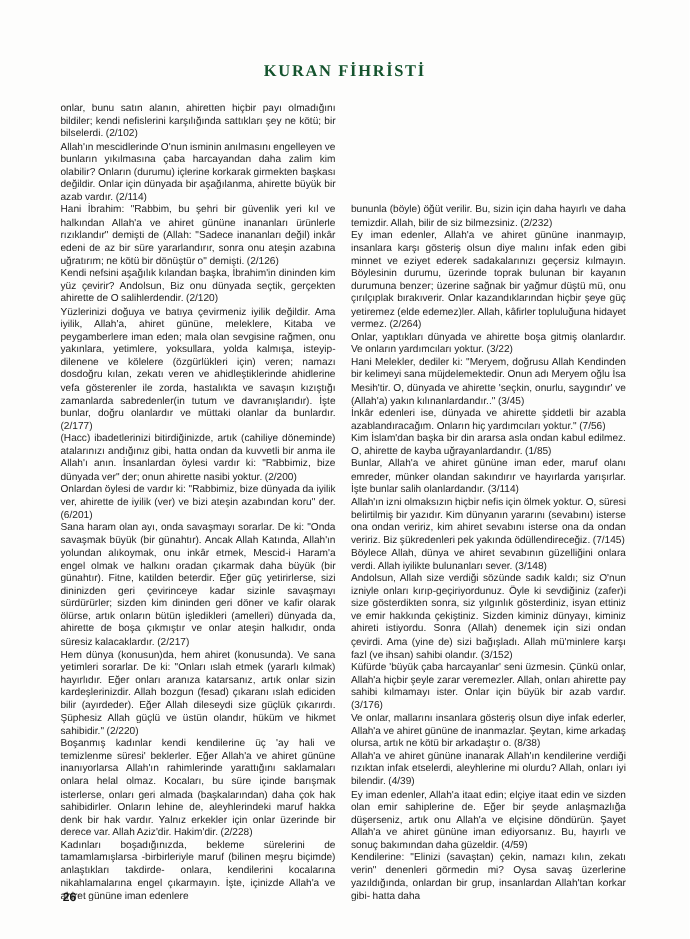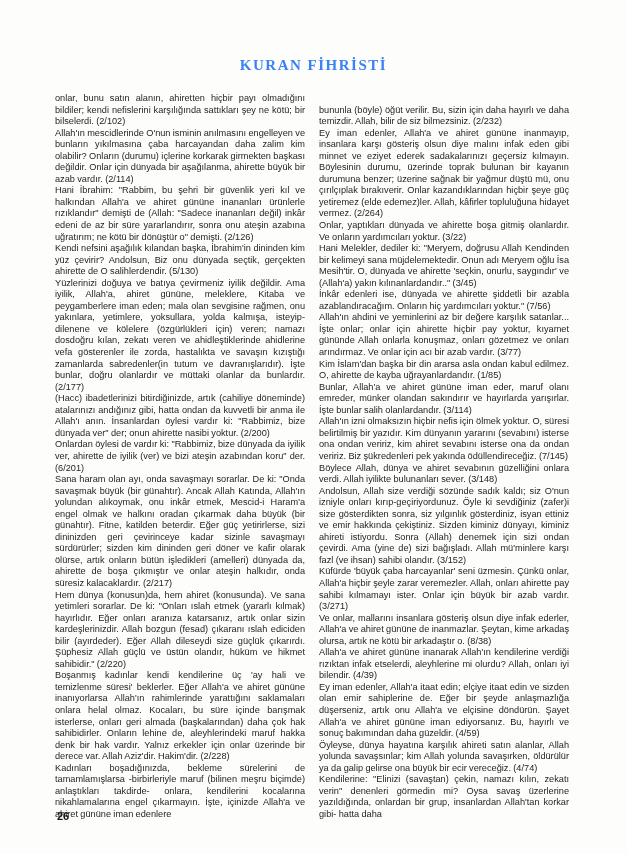--- a/index.html
+++ b/index.html
@@ -19,21 +19,21 @@
   .title {
     position: absolute;
     top: 57px;
     left: 0;
     width: 100%;
     text-align: center;
     font-family: "Liberation Serif", serif;
     font-weight: bold;
     font-size: 15px;
     letter-spacing: 1.5px;
-    color: #3b82f6;
+    color: #14532d;
   }
   .content {
     position: absolute;
     left: 55px;
     top: 93px;
     width: 514px;
     display: flex;
     gap: 14px;
     align-items: flex-end;
   }
@@ -64,44 +64,42 @@
 <body>
 
 <div class="page">
   <div class="title">KURAN FİHRİSTİ</div>
 
   <div class="content">
     <div class="column">
         <p class="para">onlar, bunu satın alanın, ahiretten hiçbir payı olmadığını bildiler; kendi nefislerini karşılığında sattıkları şey ne kötü; bir bilselerdi. (2/102)</p>
         <p class="para">Allah'ın mescidlerinde O'nun isminin anılmasını engelleyen ve bunların yıkılmasına çaba harcayandan daha zalim kim olabilir? Onların (durumu) içlerine korkarak girmekten başkası değildir. Onlar için dünyada bir aşağılanma, ahirette büyük bir azab vardır. (2/114)</p>
         <p class="para">Hani İbrahim: "Rabbim, bu şehri bir güvenlik yeri kıl ve halkından Allah'a ve ahiret gününe inananları ürünlerle rızıklandır" demişti de (Allah: "Sadece inananları değil) inkâr edeni de az bir süre yararlandırır, sonra onu ateşin azabına uğratırım; ne kötü bir dönüştür o" demişti. (2/126)</p>
-        <p class="para">Kendi nefsini aşağılık kılandan başka, İbrahim'in dininden kim yüz çevirir? Andolsun, Biz onu dünyada seçtik, gerçekten ahirette de O salihlerdendir. (5/130)</p>
+        <p class="para">Kendi nefsini aşağılık kılandan başka, İbrahim'in dininden kim yüz çevirir? Andolsun, Biz onu dünyada seçtik, gerçekten ahirette de O salihlerdendir. (2/120)</p>
         <p class="para">Yüzlerinizi doğuya ve batıya çevirmeniz iyilik değildir. Ama iyilik, Allah'a, ahiret gününe, meleklere, Kitaba ve peygamberlere iman eden; mala olan sevgisine rağmen, onu yakınlara, yetimlere, yoksullara, yolda kalmışa, isteyip-dilenene ve kölelere (özgürlükleri için) veren; namazı dosdoğru kılan, zekatı veren ve ahidleştiklerinde ahidlerine vefa gösterenler ile zorda, hastalıkta ve savaşın kızıştığı zamanlarda sabredenler(in tutum ve davranışlarıdır). İşte bunlar, doğru olanlardır ve müttaki olanlar da bunlardır. (2/177)</p>
         <p class="para">(Hacc) ibadetlerinizi bitirdiğinizde, artık (cahiliye döneminde) atalarınızı andığınız gibi, hatta ondan da kuvvetli bir anma ile Allah'ı anın. İnsanlardan öylesi vardır ki: "Rabbimiz, bize dünyada ver" der; onun ahirette nasibi yoktur. (2/200)</p>
         <p class="para">Onlardan öylesi de vardır ki: "Rabbimiz, bize dünyada da iyilik ver, ahirette de iyilik (ver) ve bizi ateşin azabından koru" der. (6/201)</p>
         <p class="para">Sana haram olan ayı, onda savaşmayı sorarlar. De ki: "Onda savaşmak büyük (bir günahtır). Ancak Allah Katında, Allah'ın yolundan alıkoymak, onu inkâr etmek, Mescid-i Haram'a engel olmak ve halkını oradan çıkarmak daha büyük (bir günahtır). Fitne, katilden beterdir. Eğer güç yetirirlerse, sizi dininizden geri çevirinceye kadar sizinle savaşmayı sürdürürler; sizden kim dininden geri döner ve kafir olarak ölürse, artık onların bütün işledikleri (amelleri) dünyada da, ahirette de boşa çıkmıştır ve onlar ateşin halkıdır, onda süresiz kalacaklardır. (2/217)</p>
         <p class="para">Hem dünya (konusun)da, hem ahiret (konusunda). Ve sana yetimleri sorarlar. De ki: "Onları ıslah etmek (yararlı kılmak) hayırlıdır. Eğer onları aranıza katarsanız, artık onlar sizin kardeşlerinizdir. Allah bozgun (fesad) çıkaranı ıslah ediciden bilir (ayırdeder). Eğer Allah dileseydi size güçlük çıkarırdı. Şüphesiz Allah güçlü ve üstün olandır, hüküm ve hikmet sahibidir." (2/220)</p>
         <p class="para">Boşanmış kadınlar kendi kendilerine üç 'ay hali ve temizlenme süresi' beklerler. Eğer Allah'a ve ahiret gününe inanıyorlarsa Allah'ın rahimlerinde yarattığını saklamaları onlara helal olmaz. Kocaları, bu süre içinde barışmak isterlerse, onları geri almada (başkalarından) daha çok hak sahibidirler. Onların lehine de, aleyhlerindeki maruf hakka denk bir hak vardır. Yalnız erkekler için onlar üzerinde bir derece var. Allah Aziz'dir. Hakim'dir. (2/228)</p>
         <p class="para">Kadınları boşadığınızda, bekleme sürelerini de tamamlamışlarsa -birbirleriyle maruf (bilinen meşru biçimde) anlaştıkları takdirde- onlara, kendilerini kocalarına nikahlamalarına engel çıkarmayın. İşte, içinizde Allah'a ve ahiret gününe iman edenlere</p>
       </div>
     <div class="column">
         <p class="para">bununla (böyle) öğüt verilir. Bu, sizin için daha hayırlı ve daha temizdir. Allah, bilir de siz bilmezsiniz. (2/232)</p>
         <p class="para">Ey iman edenler, Allah'a ve ahiret gününe inanmayıp, insanlara karşı gösteriş olsun diye malını infak eden gibi minnet ve eziyet ederek sadakalarınızı geçersiz kılmayın. Böylesinin durumu, üzerinde toprak bulunan bir kayanın durumuna benzer; üzerine sağnak bir yağmur düştü mü, onu çırılçıplak bırakıverir. Onlar kazandıklarından hiçbir şeye güç yetiremez (elde edemez)ler. Allah, kâfirler topluluğuna hidayet vermez. (2/264)</p>
         <p class="para">Onlar, yaptıkları dünyada ve ahirette boşa gitmiş olanlardır. Ve onların yardımcıları yoktur. (3/22)</p>
         <p class="para">Hani Melekler, dediler ki: "Meryem, doğrusu Allah Kendinden bir kelimeyi sana müjdelemektedir. Onun adı Meryem oğlu İsa Mesih'tir. O, dünyada ve ahirette 'seçkin, onurlu, saygındır' ve (Allah'a) yakın kılınanlardandır.." (3/45)</p>
         <p class="para">İnkâr edenleri ise, dünyada ve ahirette şiddetli bir azabla azablandıracağım. Onların hiç yardımcıları yoktur." (7/56)</p>
-        <p class="para">Allah'ın ahdini ve yeminlerini az bir değere karşılık satanlar... İşte onlar; onlar için ahirette hiçbir pay yoktur, kıyamet gününde Allah onlarla konuşmaz, onları gözetmez ve onları arındırmaz. Ve onlar için acı bir azab vardır. (3/77)</p>
         <p class="para">Kim İslam'dan başka bir din ararsa asla ondan kabul edilmez. O, ahirette de kayba uğrayanlardandır. (1/85)</p>
         <p class="para">Bunlar, Allah'a ve ahiret gününe iman eder, maruf olanı emreder, münker olandan sakındırır ve hayırlarda yarışırlar. İşte bunlar salih olanlardandır. (3/114)</p>
         <p class="para">Allah'ın izni olmaksızın hiçbir nefis için ölmek yoktur. O, süresi belirtilmiş bir yazıdır. Kim dünyanın yararını (sevabını) isterse ona ondan veririz, kim ahiret sevabını isterse ona da ondan veririz. Biz şükredenleri pek yakında ödüllendireceğiz. (7/145)</p>
         <p class="para">Böylece Allah, dünya ve ahiret sevabının güzelliğini onlara verdi. Allah iyilikte bulunanları sever. (3/148)</p>
         <p class="para">Andolsun, Allah size verdiği sözünde sadık kaldı; siz O'nun izniyle onları kırıp-geçiriyordunuz. Öyle ki sevdiğiniz (zafer)i size gösterdikten sonra, siz yılgınlık gösterdiniz, isyan ettiniz ve emir hakkında çekiştiniz. Sizden kiminiz dünyayı, kiminiz ahireti istiyordu. Sonra (Allah) denemek için sizi ondan çevirdi. Ama (yine de) sizi bağışladı. Allah mü'minlere karşı fazl (ve ihsan) sahibi olandır. (3/152)</p>
-        <p class="para">Küfürde 'büyük çaba harcayanlar' seni üzmesin. Çünkü onlar, Allah'a hiçbir şeyle zarar veremezler. Allah, onları ahirette pay sahibi kılmamayı ister. Onlar için büyük bir azab vardır. (3/271)</p>
+        <p class="para">Küfürde 'büyük çaba harcayanlar' seni üzmesin. Çünkü onlar, Allah'a hiçbir şeyle zarar veremezler. Allah, onları ahirette pay sahibi kılmamayı ister. Onlar için büyük bir azab vardır. (3/176)</p>
         <p class="para">Ve onlar, mallarını insanlara gösteriş olsun diye infak ederler, Allah'a ve ahiret gününe de inanmazlar. Şeytan, kime arkadaş olursa, artık ne kötü bir arkadaştır o. (8/38)</p>
         <p class="para">Allah'a ve ahiret gününe inanarak Allah'ın kendilerine verdiği rızıktan infak etselerdi, aleyhlerine mi olurdu? Allah, onları iyi bilendir. (4/39)</p>
         <p class="para">Ey iman edenler, Allah'a itaat edin; elçiye itaat edin ve sizden olan emir sahiplerine de. Eğer bir şeyde anlaşmazlığa düşerseniz, artık onu Allah'a ve elçisine döndürün. Şayet Allah'a ve ahiret gününe iman ediyorsanız. Bu, hayırlı ve sonuç bakımından daha güzeldir. (4/59)</p>
-        <p class="para">Öyleyse, dünya hayatına karşılık ahireti satın alanlar, Allah yolunda savaşsınlar; kim Allah yolunda savaşırken, öldürülür ya da galip gelirse ona büyük bir ecir vereceğiz. (4/74)</p>
         <p class="para">Kendilerine: "Elinizi (savaştan) çekin, namazı kılın, zekatı verin" denenleri görmedin mi? Oysa savaş üzerlerine yazıldığında, onlardan bir grup, insanlardan Allah'tan korkar gibi- hatta daha</p>
       </div>
   </div>
 
   <div class="page-num">26</div>
 </div>
 
 </body></html>

